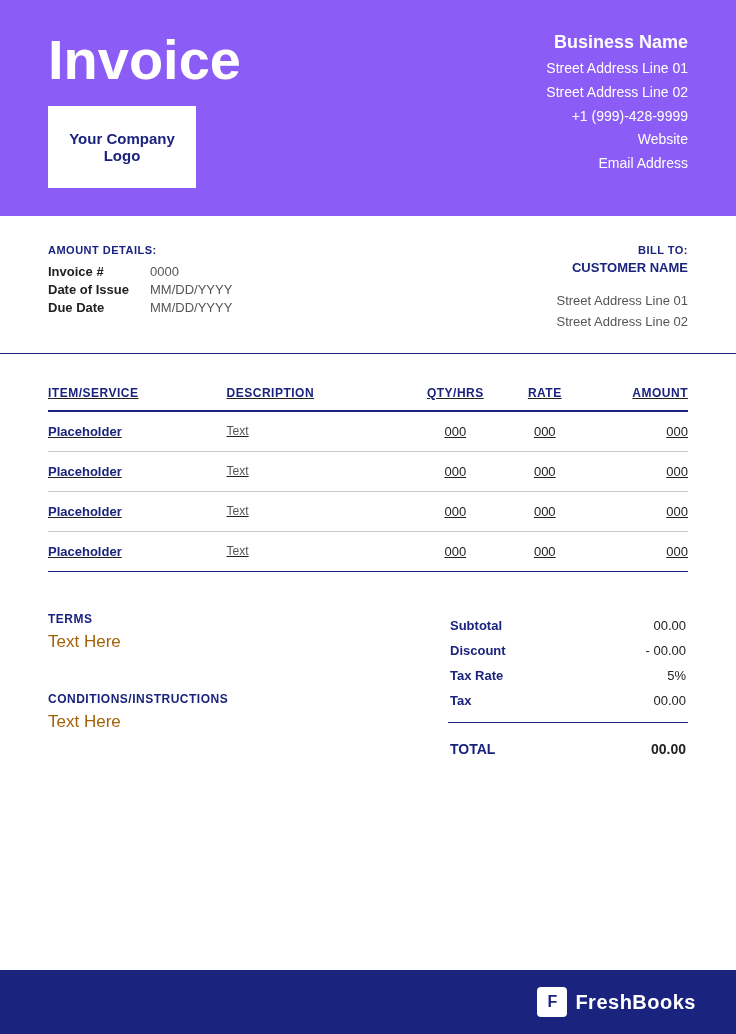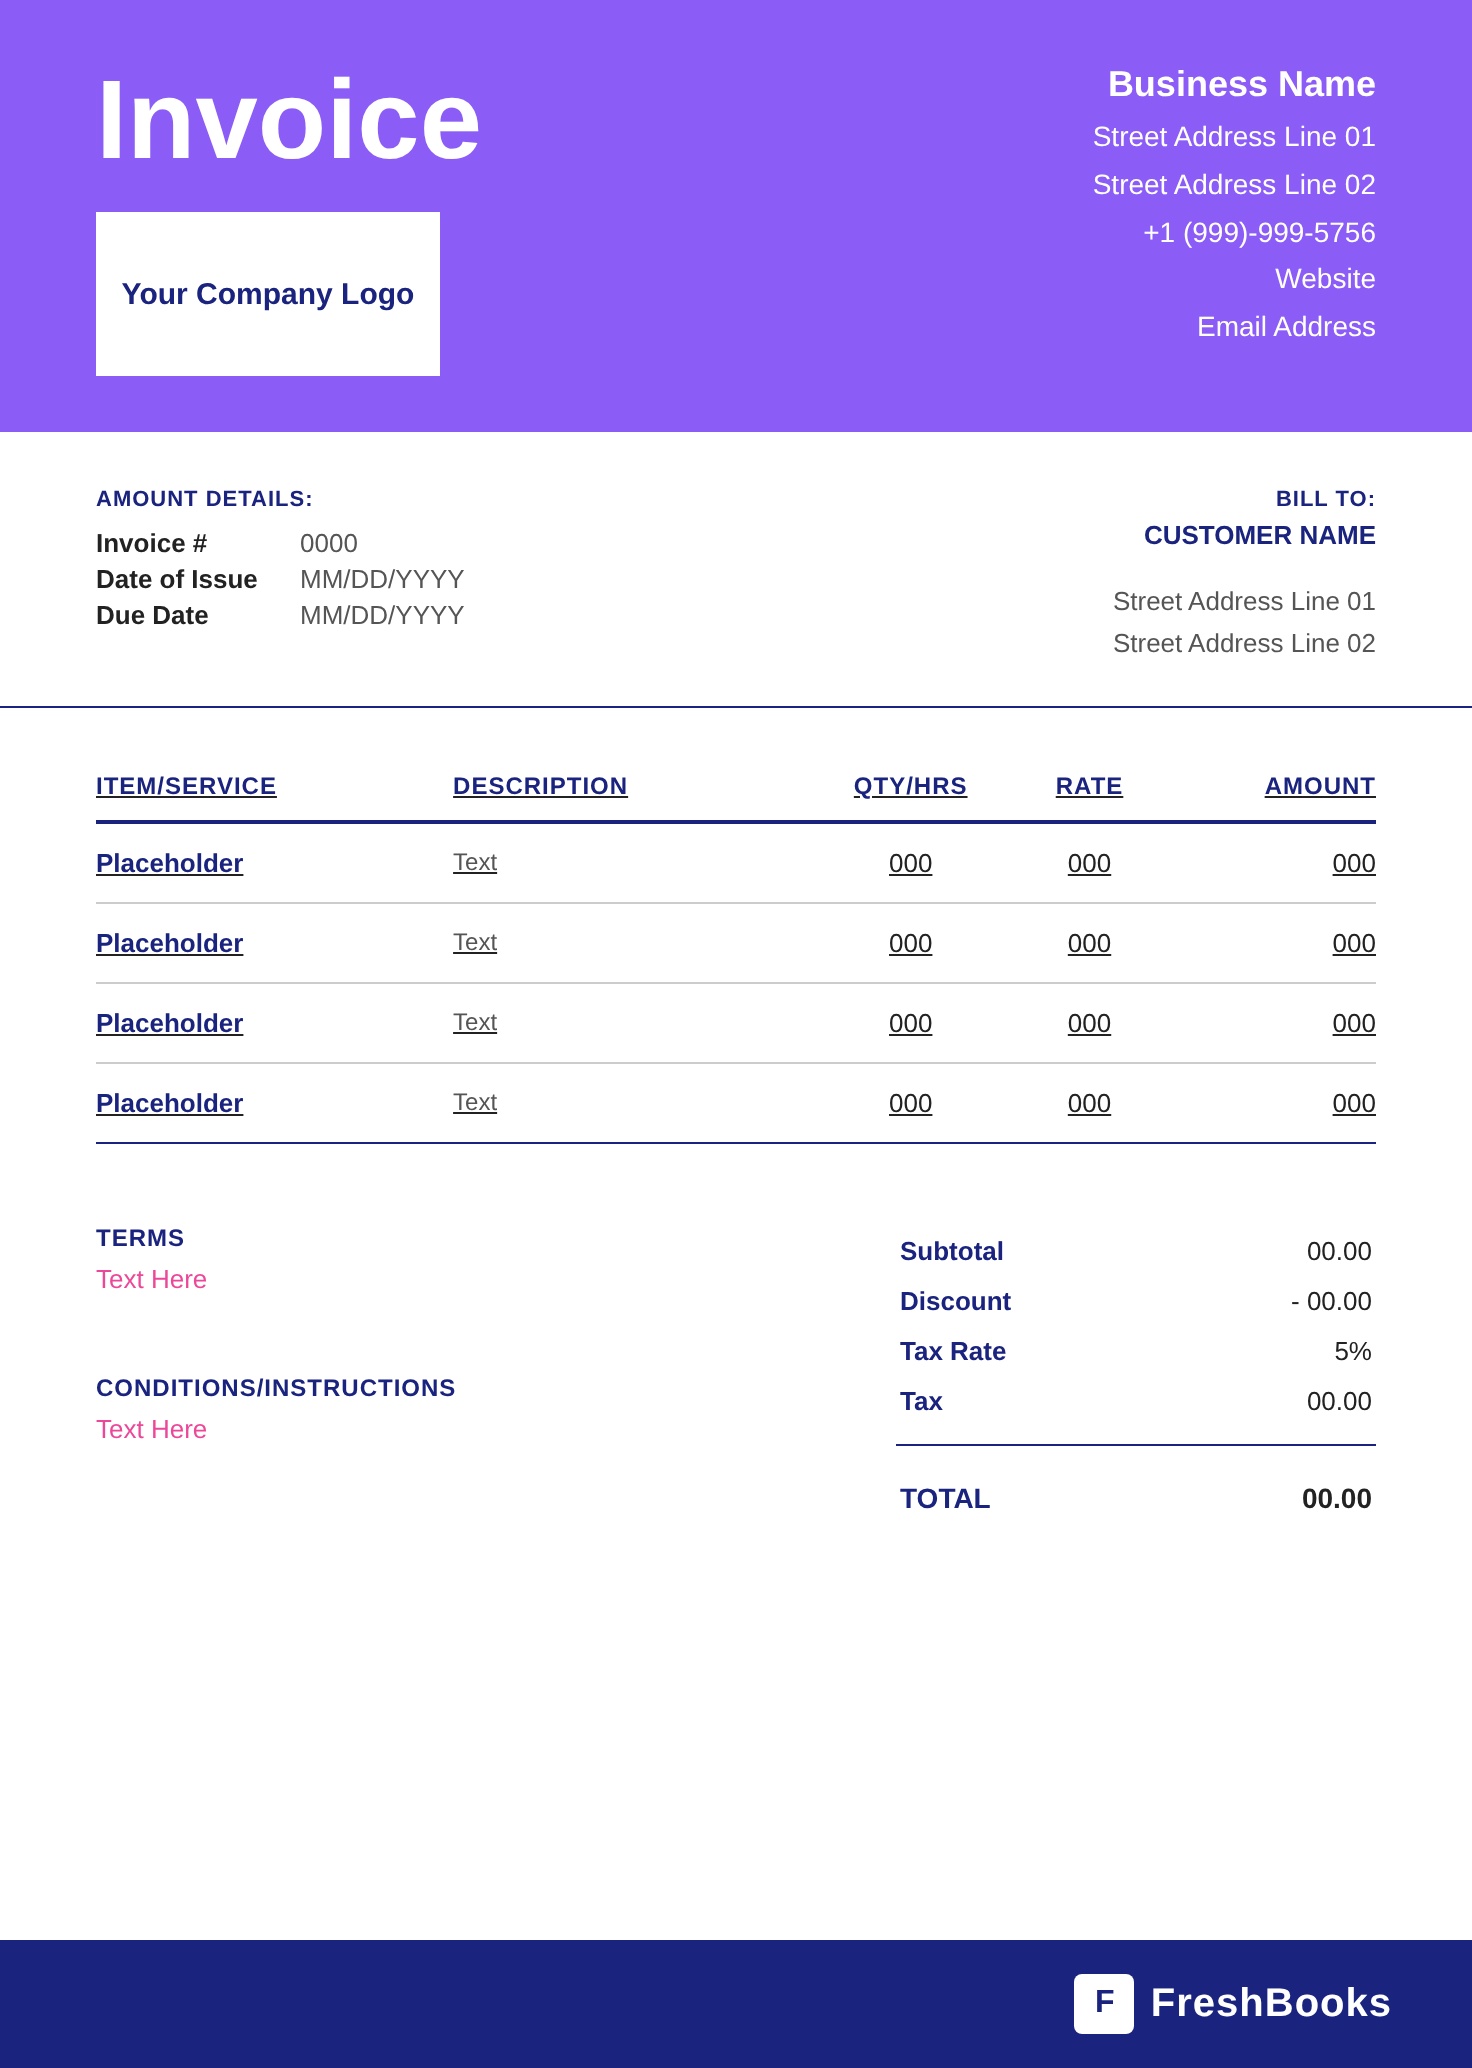--- a/index.html
+++ b/index.html
@@ -27,21 +27,21 @@
       line-height: 1;
       margin-bottom: 18px;
     }
     .logo-box {
       border: 2px solid #fff;
       background: #fff;
       color: #1a237e;
       font-size: 15px;
       font-weight: bold;
       text-align: center;
-      width: 172px;
+      width: 148px;
       height: 82px;
       display: flex;
       align-items: center;
       justify-content: center;
       padding: 8px;
     }
     .header-right {
       text-align: right;
     }
     .header-right .business-name {
@@ -168,22 +168,22 @@
       padding-right: 40px;
     }
     .terms-left .section-title {
       font-size: 12px;
       font-weight: 800;
       color: #1a237e;
       letter-spacing: 0.5px;
       margin-bottom: 6px;
     }
     .terms-left .text-placeholder {
-      font-size: 13px;
-      color: #ec4899;
+      font-size: 17px;
+      color: #a16207;
     }
     .conditions-block {
       margin-top: 40px;
     }
     .totals-right {
       min-width: 240px;
     }
     .totals-table {
       width: 100%;
     }
@@ -265,21 +265,21 @@
 
   <div class="header">
     <div class="header-left">
       <div class="invoice-title">Invoice</div>
       <div class="logo-box">Your Company Logo</div>
     </div>
     <div class="header-right">
       <div class="business-name">Business Name</div>
       <div class="business-detail">Street Address Line 01</div>
       <div class="business-detail">Street Address Line 02</div>
-      <div class="business-detail">+1 (999)-999-5756</div>
+      <div class="business-detail">+1 (999)-428-9999</div>
       <div class="business-detail">Website</div>
       <div class="business-detail">Email Address</div>
     </div>
   </div>
 
   <div class="main-content">
 
     <div class="details-section">
       <div class="invoice-details-left">
         <div class="section-title">AMOUNT DETAILS:</div>

